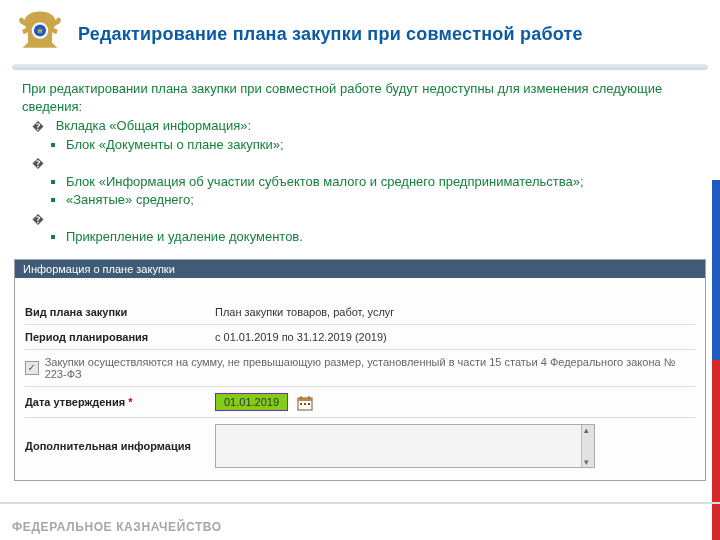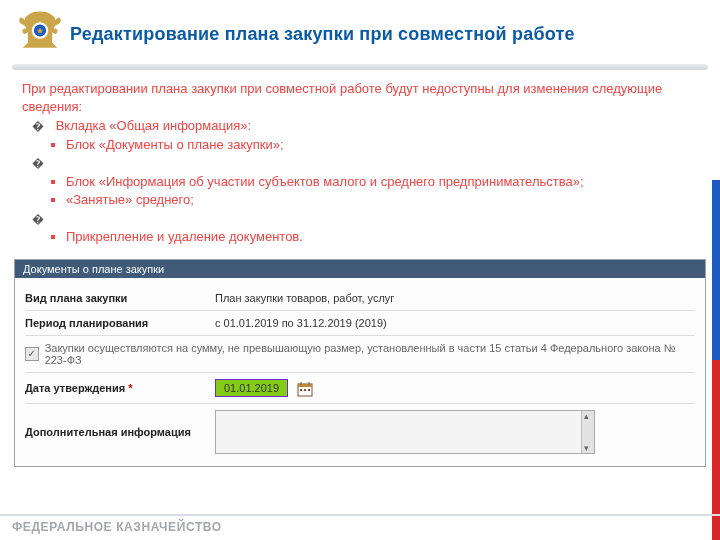--- a/index.html
+++ b/index.html
@@ -10,58 +10,58 @@
     position: relative;
     overflow: hidden;
   }
   .stripe { position: absolute; right: 0; top: 0; width: 8px; height: 540px; display: flex; flex-direction: column; }
   .stripe div { flex: 1; }
   .stripe .w { background: #fff; }
   .stripe .b { background: #1f5bbf; }
   .stripe .r { background: #d62828; }
 
   .header {
-    display: flex; align-items: center; gap: 4px;
+    display: flex; align-items: center; gap: 12px;
     padding: 8px 14px 4px 14px;
     border-radius: 28px;
   }
   .emblem-wrap { width: 52px; height: 52px; position: relative; }
   .emblem-wrap svg { width: 52px; height: 52px; }
   .title { color:#0b5aa4; font-weight:700; font-size:18px; letter-spacing:0.2px; }
   .rule {
     height: 6px;
     margin: 0 12px;
     background: linear-gradient(to bottom,#eaedf1,#cfd6dd);
     border-radius:3px;
   }
 
   .content {
     padding: 10px 22px 8px 22px;
     font-size: 13px;
     line-height: 1.35;
-    color:#ef4444;
+    color:#15803d;
   }
   ul.level1 { list-style: none; padding-left: 10px; margin-top:2px;}
   ul.level1 > li::before { content:"\FFFD"; color:#555; margin-right:8px; font-size:12px;}
   ul.level2 { list-style: square; padding-left: 34px; }
   ul.level2 li { margin: 1px 0; }
 
   .panel {
     margin: 4px 14px 0 14px;
     border: 1px solid #9aa2ab;
     background:#fdfdfd;
     font-size:11px;
   }
   .panel-head {
     background:#3f5b78;
     color:#fff;
     padding:3px 8px;
     font-size:11px;
   }
-  .panel-body { padding: 8px 10px 6px 10px; }
+  .panel-body { padding: 22px 10px 6px 10px; }
   .row { display:flex; align-items:center; padding:6px 0; border-bottom:1px solid #ddd; }
   .row:last-child { border-bottom:none; }
   .row-label { width:190px; font-weight:700; color:#222; }
   .row-value { color:#333; }
   .check-row { display:flex; align-items:center; gap:6px; padding:6px 0; color:#666; border-bottom:1px solid #ddd;}
   .chk {
     width:14px; height:14px; border:1px solid #999; background:#e7e7e7;
     display:flex; align-items:center; justify-content:center; font-size:10px; color:#555;
   }
   .asterisk { color:#c00; }
@@ -73,21 +73,21 @@
   }
   .notes-area {
     border:1px solid #aaa; background:#f4f4f4; width:380px; height:44px; position:relative;
   }
   .notes-area .sb { position:absolute; right:0; top:0; bottom:0; width:13px; background:#e2e2e2; border-left:1px solid #bbb;}
   .notes-area .sb::before{content:"▴"; position:absolute; top:0; left:2px; font-size:9px; color:#666;}
   .notes-area .sb::after{content:"▾"; position:absolute; bottom:0; left:2px; font-size:9px; color:#666;}
 
   .footer {
     position:absolute; left:0; right:0; bottom:0;
-    padding: 4px 12px 6px 12px;
+    padding: 16px 12px 6px 12px;
     border-top: 2px solid #d9dde1;
     color:#a3a8ad; font-size:12px; letter-spacing:0.6px; font-weight:700;
   }
 </style>
 </head>
 <body>
 
 <div class="stripe">
   <div class="w"></div>
     <div class="b"></div>
@@ -124,21 +124,21 @@
     </li>
     <li>
       <ul class="level2">
         <li>Прикрепление и удаление документов.</li>
       </ul>
     </li>
   </ul>
 </div>
 
 <div class="panel">
-  <div class="panel-head">Документы о плане закупки</div>
+  <div class="panel-head">Информация о плане закупки</div>
   <div class="panel-body">
     <div class="row">
       <div class="row-label">Вид плана закупки</div>
       <div class="row-value">План закупки товаров, работ, услуг</div>
     </div>
     <div class="row">
       <div class="row-label">Период планирования</div>
       <div class="row-value">с 01.01.2019 по 31.12.2019 (2019)</div>
     </div>
     <div class="check-row">

